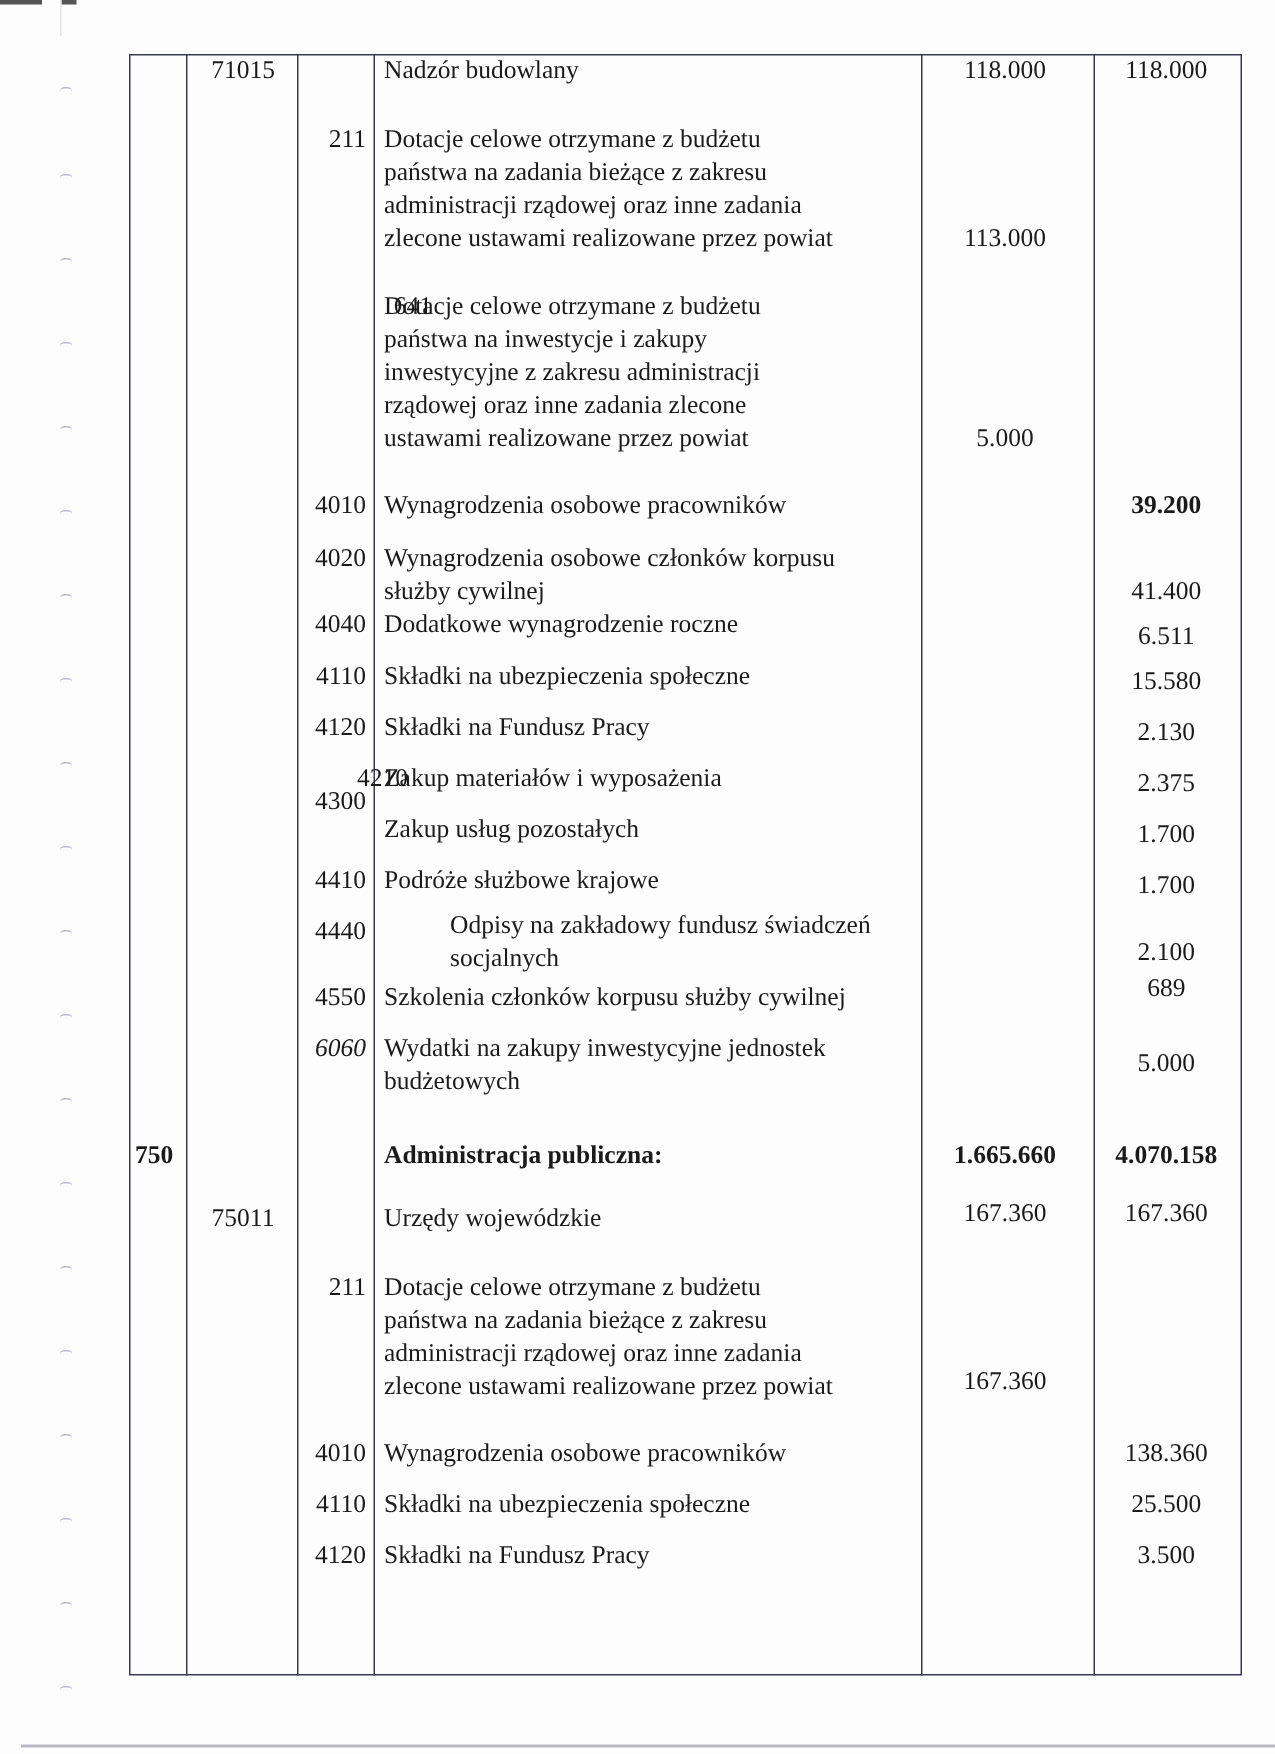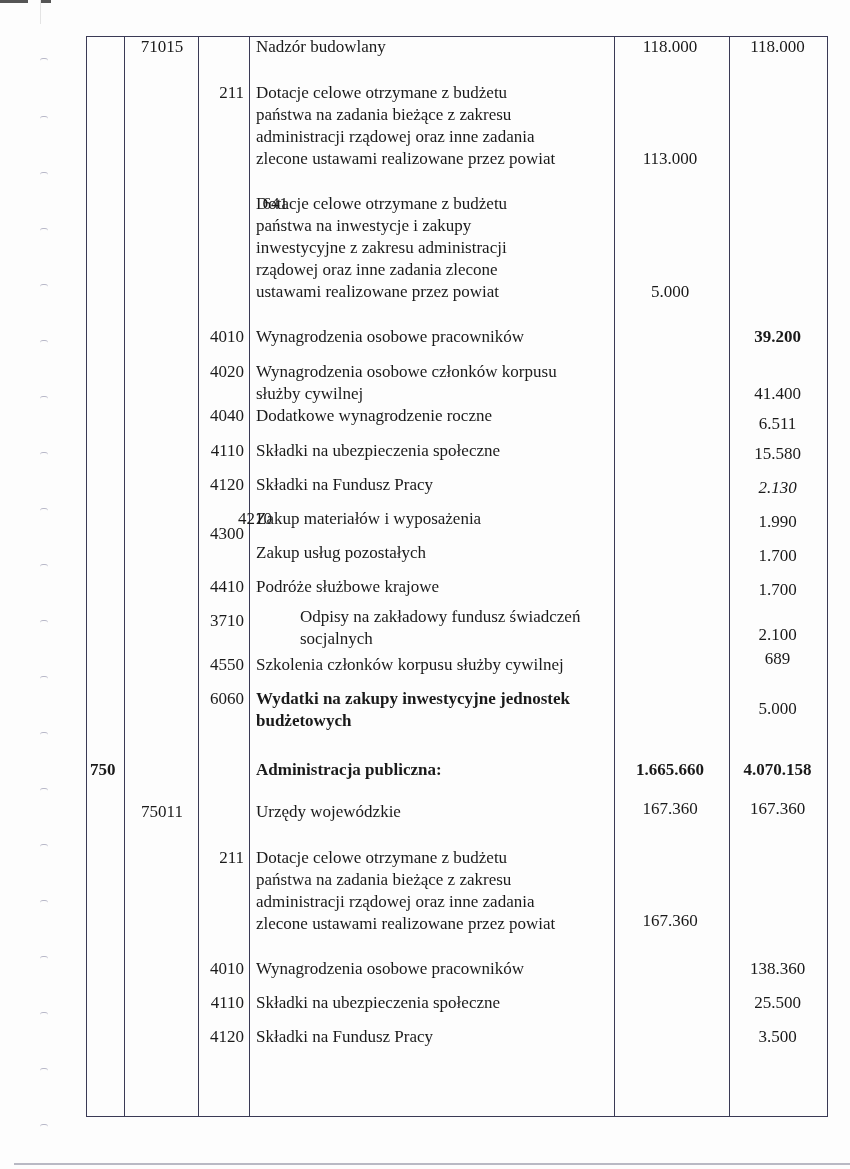--- a/index.html
+++ b/index.html
@@ -93,50 +93,50 @@
       <div class="cell num c-v2" style="top: 413px;">6.511</div>
     </div>
     <div>
       <div class="cell c-par" style="top: 440px;">4110</div>
       <div class="cell c-desc" style="top: 440px;">Składki na ubezpieczenia społeczne</div>
       <div class="cell num c-v2" style="top: 443px;">15.580</div>
     </div>
     <div>
       <div class="cell c-par" style="top: 474px;">4120</div>
       <div class="cell c-desc" style="top: 474px;">Składki na Fundusz Pracy</div>
-      <div class="cell num c-v2" style="top: 477px; font-style: italic;">2.130</div>
+      <div class="cell num c-v2" style="top: 477px;">2.130</div>
     </div>
     <div>
       <div class="cell c-par" style="top: 508px; margin-left: 28px;">4210</div>
       <div class="cell c-desc" style="top: 508px;">Zakup materiałów i wyposażenia</div>
-      <div class="cell num c-v2" style="top: 511px;">1.990</div>
+      <div class="cell num c-v2" style="top: 511px;">2.375</div>
     </div>
     <div>
       <div class="cell c-par" style="top: 512px; margin-top: 11px;">4300</div>
       <div class="cell c-desc" style="top: 542px;">Zakup usług pozostałych</div>
       <div class="cell num c-v2" style="top: 545px;">1.700</div>
     </div>
     <div>
       <div class="cell c-par" style="top: 576px; text-align: right;">4410</div>
       <div class="cell c-desc" style="top: 576px;">Podróże służbowe krajowe</div>
       <div class="cell num c-v2" style="top: 579px;">1.700</div>
     </div>
     <div>
-      <div class="cell c-par" style="top: 610px;">3710</div>
+      <div class="cell c-par" style="top: 610px;">4440</div>
       <div class="cell c-desc" style="top: 606px; margin-left: 44px;">Odpisy na zakładowy fundusz świadczeń<br>socjalnych</div>
       <div class="cell num c-v2" style="top: 624px;">2.100</div>
     </div>
     <div>
       <div class="cell c-par" style="top: 654px;">4550</div>
       <div class="cell c-desc" style="top: 654px;">Szkolenia członków korpusu służby cywilnej</div>
       <div class="cell num c-v2" style="top: 648px;">689</div>
     </div>
     <div>
-      <div class="cell c-par" style="top: 688px;">6060</div>
-      <div class="cell c-desc" style="top: 688px; font-weight: bold;">Wydatki na zakupy inwestycyjne jednostek<br>budżetowych</div>
+      <div class="cell c-par" style="top: 688px; font-style: italic;">6060</div>
+      <div class="cell c-desc" style="top: 688px;">Wydatki na zakupy inwestycyjne jednostek<br>budżetowych</div>
       <div class="cell num c-v2" style="top: 698px;">5.000</div>
     </div>
     <div>
       <div class="cell c-dz bold" style="top: 759px;">750</div>
       <div class="cell c-desc bold" style="top: 759px;">Administracja publiczna:</div>
       <div class="cell num c-v1 bold" style="top: 759px;">1.665.660</div>
       <div class="cell num c-v2 bold" style="top: 759px;">4.070.158</div>
     </div>
     <div>
       <div class="cell c-rz" style="top: 801px;">75011</div>

